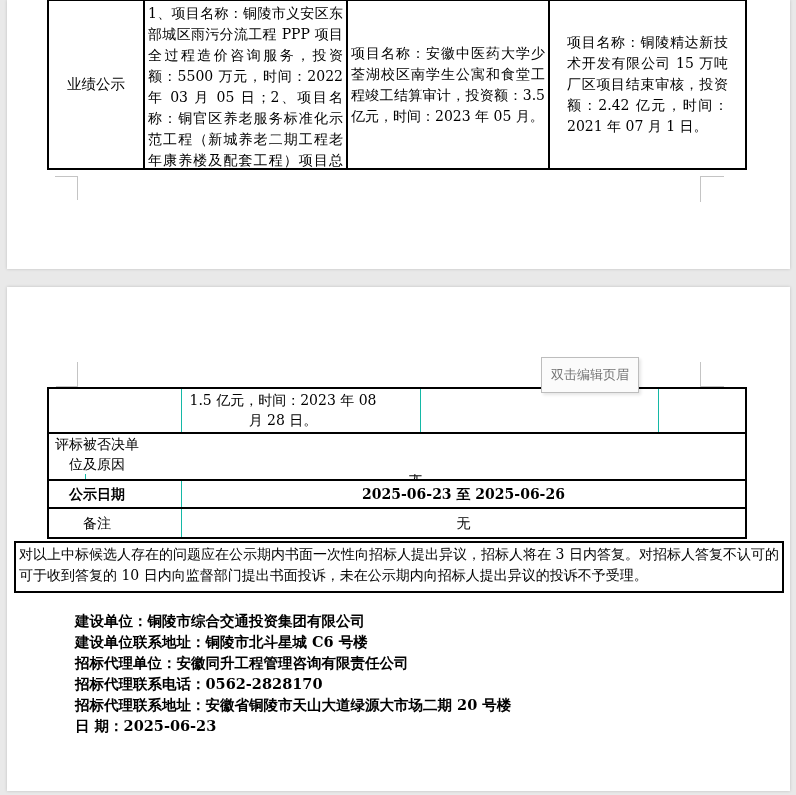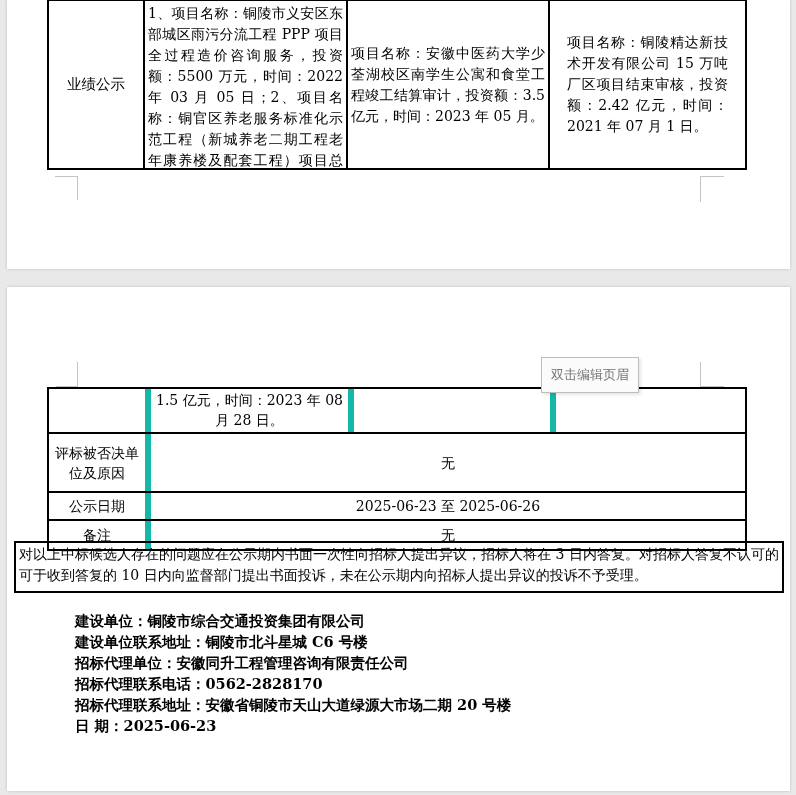--- a/index.html
+++ b/index.html
@@ -23,28 +23,28 @@
   .t1 .c2{width:203px;padding:2px 3px;text-align:justify;}
   .t1 .c3{width:202px;display:flex;align-items:center;padding:0 3px;text-align:justify;}
   .t1 .c4{width:199px;display:flex;align-items:center;padding:0 17px;text-align:justify;border-right:2px solid #000;}
 
   
   .t2{position:absolute;left:47px;top:387px;width:700px;border:2px solid #000;
       box-sizing:border-box;z-index:5;background:transparent;}
   .t2 .row{display:flex;box-sizing:border-box;}
   .t2 .row + .row{border-top:2px solid #000;}
   .t2 .cell{box-sizing:border-box;overflow:hidden;font-size:14px;line-height:20px;}
-  .t2 .cell + .cell{border-left:6px solid #14b8a6;}
+  .t2 .cell + .cell{border-left:1px solid #14b8a6;margin-left:36px;}
   .t2 .r1{height:43px;}
   .t2 .r1 .k{width:96px;}
   .t2 .r1 .v1{width:203px;text-align:center;padding-top:1px;}
   .t2 .r1 .v2{width:202px;}
   .t2 .r1 .v3{flex:1;}
-  .t2 .r2{height:59px;}
-  .t2 .r3{height:28px;}
+  .t2 .r2{height:47px;flex-direction:column;}
+  .t2 .r3{height:28px;font-weight:bold;}
   .t2 .r4{height:30px;}
   .t2 .label{width:96px;display:flex;align-items:center;justify-content:center;text-align:center;padding:0 6px;}
   .t2 .value{flex:1;display:flex;align-items:center;justify-content:center;text-align:center;}
 
   
   .notice{position:absolute;left:14px;top:541px;width:770px;height:52px;
       border:2px solid #000;box-sizing:border-box;z-index:5;
       font-size:14px;line-height:21px;padding:1px 3px;text-align:justify;overflow:hidden;}
 
   

